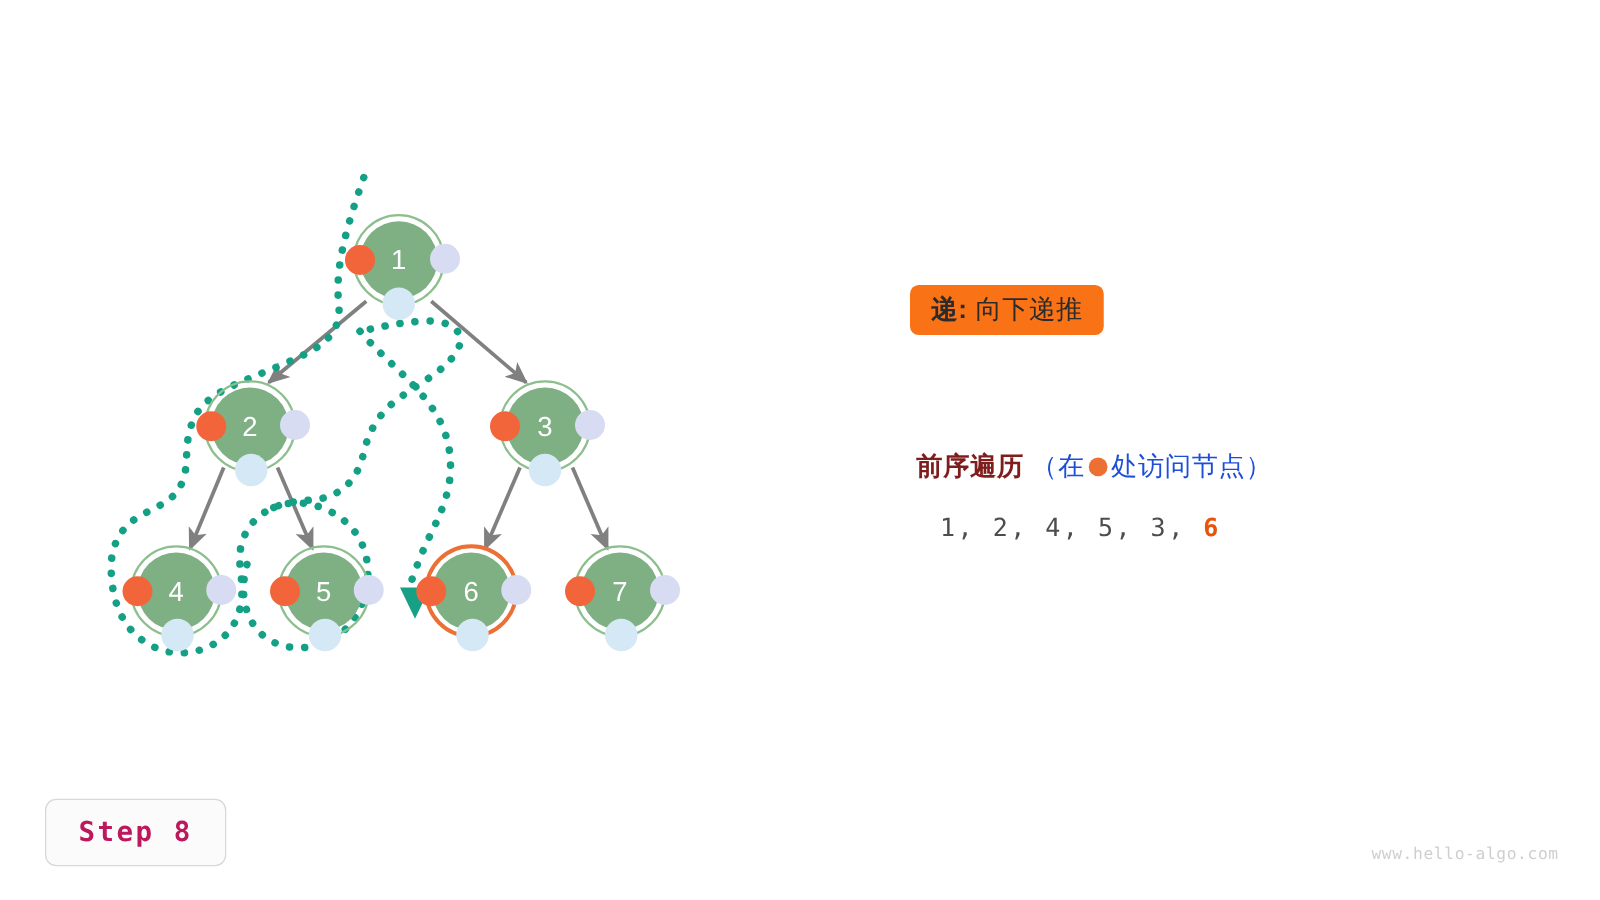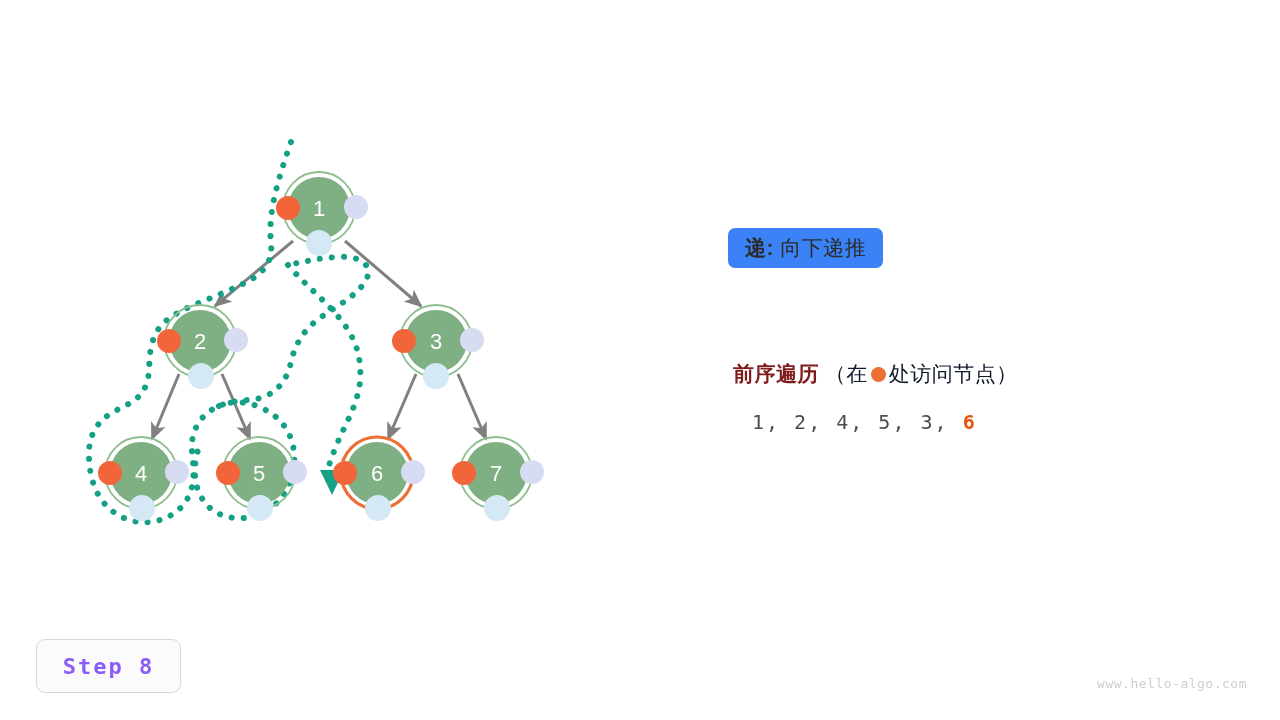--- a/index.html
+++ b/index.html
@@ -29,21 +29,21 @@
   }
   .legend-line {
     font-size: 21px;
     color: #2b2b2b;
     letter-spacing: 0.5px;
     line-height: 1.0;
     margin-bottom: 16px;
     display: block;
   }
   .legend-line .hl {
-    background: #3b82f6;
+    background: #f97316;
     border-radius: 7px;
     padding: 9px 17px 10px 17px;
     display: inline-block;
   }
   .legend-line .plain {
     padding: 9px 17px 10px 17px;
     display: inline-block;
   }
   .legend-key { font-weight: bold; }
 
@@ -54,21 +54,21 @@
     font-size: 21px;
     white-space: nowrap;
     line-height: 1;
   }
   .traverse-head .title {
     font-weight: bold;
     color: #7f1d1d;
     letter-spacing: 0.5px;
   }
   .traverse-head .note {
-    color: #0f172a;
+    color: #1d4ed8;
     letter-spacing: 0.5px;
   }
   .inline-dot {
     display: inline-block;
     width: 15px;
     height: 15px;
     border-radius: 50%;
     background: #ec7034;
     vertical-align: -1px;
     margin: 0 3px;
@@ -99,21 +99,21 @@
     height: 54px;
     border: 1px solid #d8d8d8;
     border-radius: 9px;
     background: #fbfbfb;
     display: flex;
     align-items: center;
     justify-content: center;
     font-family: "DejaVu Sans Mono", "Liberation Mono", monospace;
     font-size: 22px;
     font-weight: bold;
-    color: #8b5cf6;
+    color: #be185d;
     letter-spacing: 2px;
     box-sizing: border-box;
   }
 
   .watermark {
     position: absolute;
     right: 33px;
     top: 676px;
     font-family: "DejaVu Sans Mono", "Liberation Mono", monospace;
     font-size: 13px;

